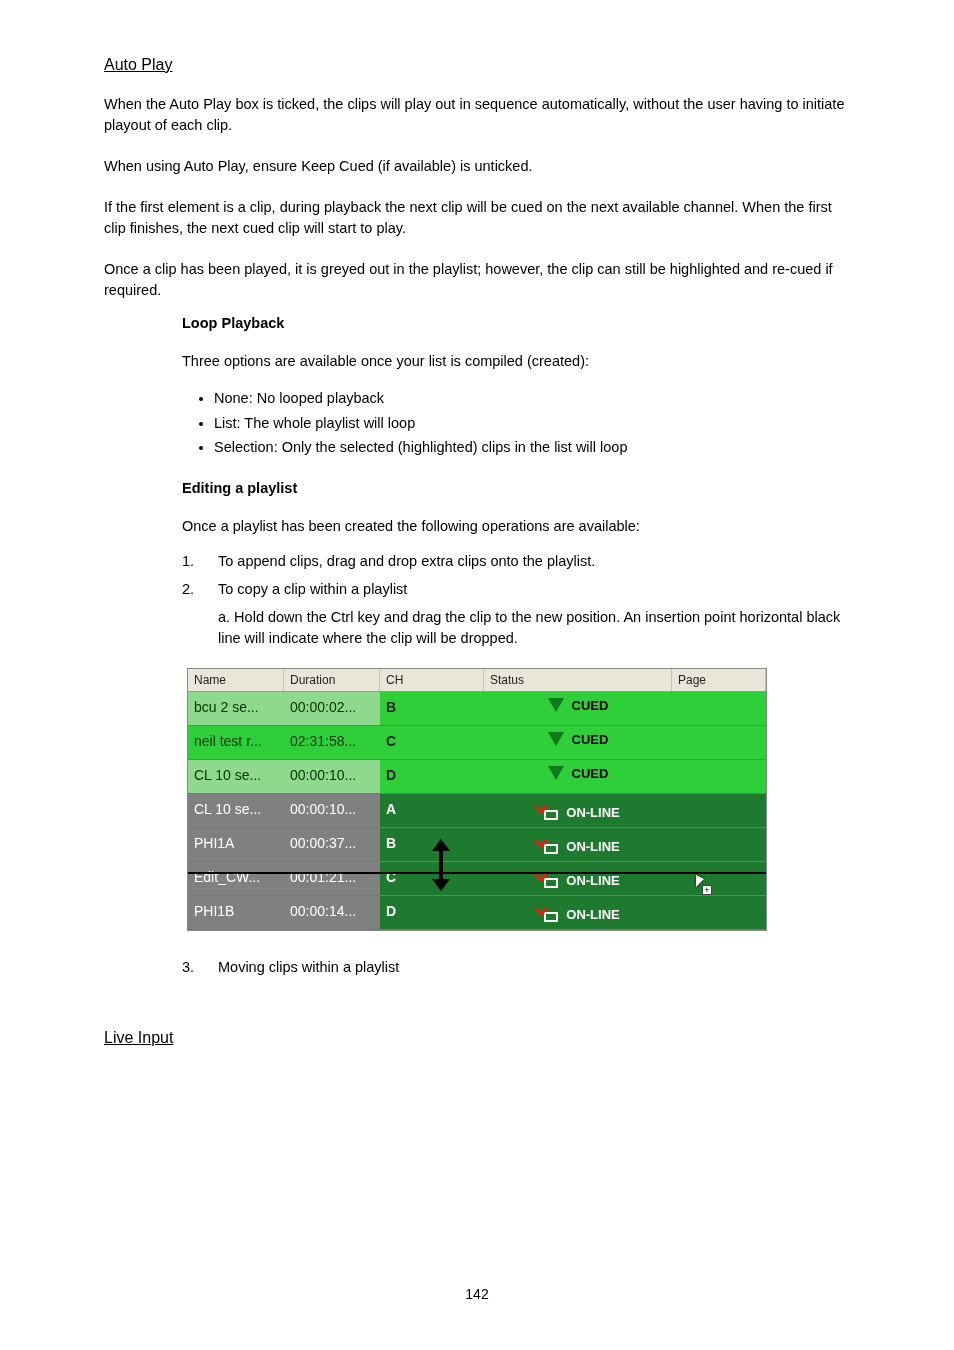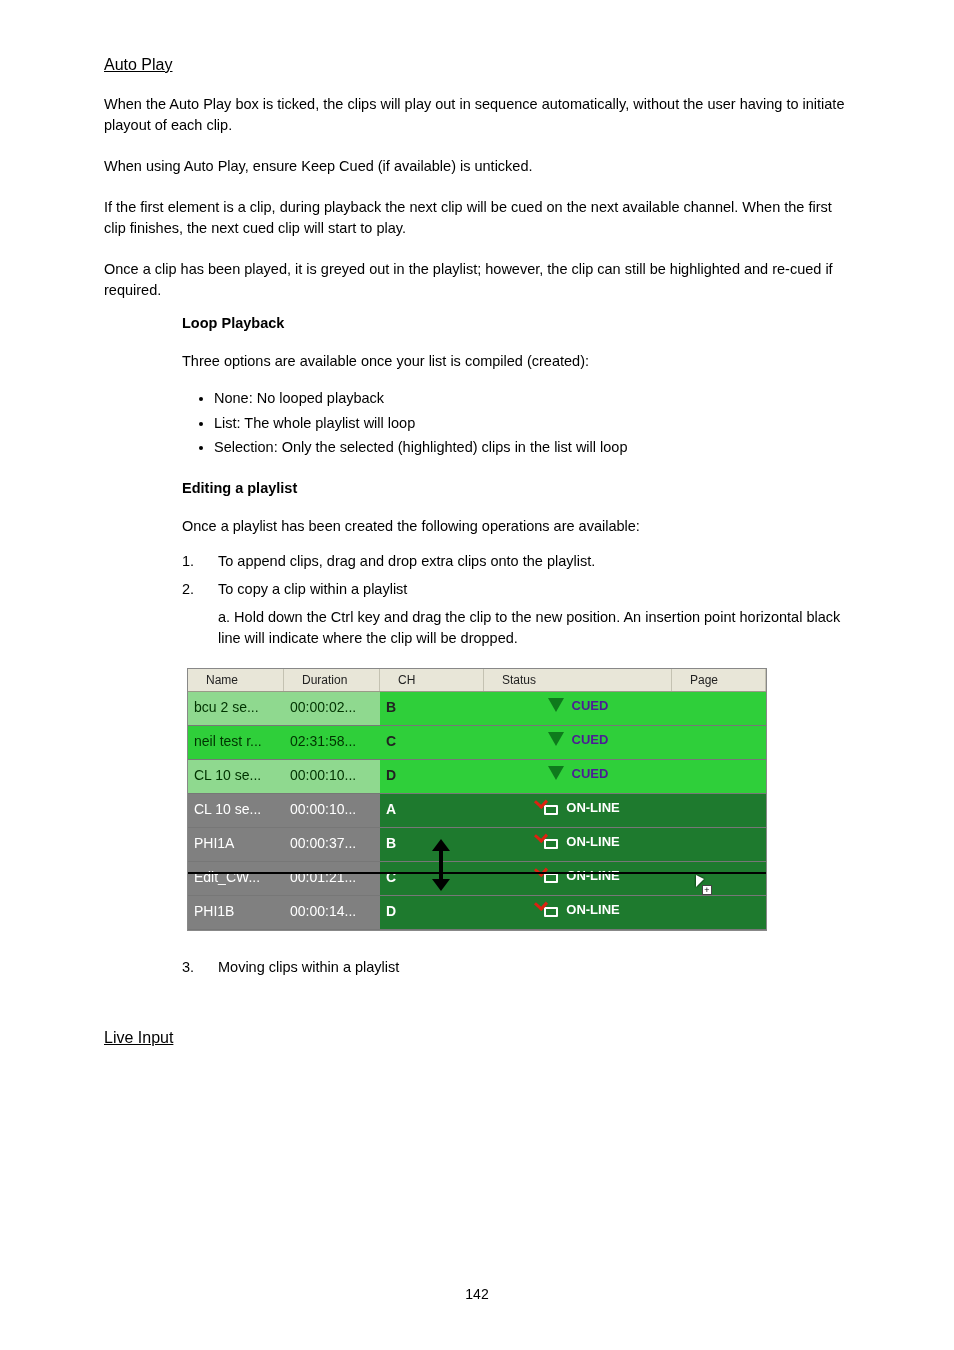--- a/index.html
+++ b/index.html
@@ -66,21 +66,21 @@
   .thead-row, .trow {
     display: flex;
     width: 100%;
   }
   .thead-row {
     background: #e8e6d8;
     border-bottom: 1px solid #9a9a88;
   }
   .th {
     font-size: 12px;
-    padding: 4px 18px;
+    padding: 4px 6px;
     border-right: 1px solid #c4c2b2;
     color: #222;
   }
   .col-name { width: 96px; }
   .col-dur  { width: 96px; }
   .col-ch   { width: 104px; }
   .col-stat { width: 188px; }
   .col-page { flex: 1; }
   .trow {
     height: 34px;
@@ -103,22 +103,22 @@
   .td.col-ch.mode-online { background: #1e7a2e; color:#fff; font-weight:bold; }
   .td.col-stat.mode-cued { background: #2fcf3a; }
   .td.col-stat.mode-online { background: #1e7a2e; color:#fff; }
   .td.col-page.mode-cued { background: #2fcf3a; }
   .td.col-page.mode-online { background: #1e7a2e; }
   .status-inner {
     display: flex; align-items: center; justify-content: center;
     gap: 8px; height: 100%; font-weight: bold; font-size: 13px;
     margin-top:-7px;
   }
-  .status-inner.cued { color:#4c1d95;text-align:center; }
-  .status-inner.online { color:#fff; }
+  .status-inner.cued { color:#000000;text-align:center; }
+  .status-inner.online { color:#fff;align-items:flex-end; }
   
   .tri-down {
     width:0; height:0;
     border-left:8px solid transparent;
     border-right:8px solid transparent;
     border-top:14px solid #0e7a1c;
   }
   
   .ol-icon {
     position: relative; width:22px; height:16px;

